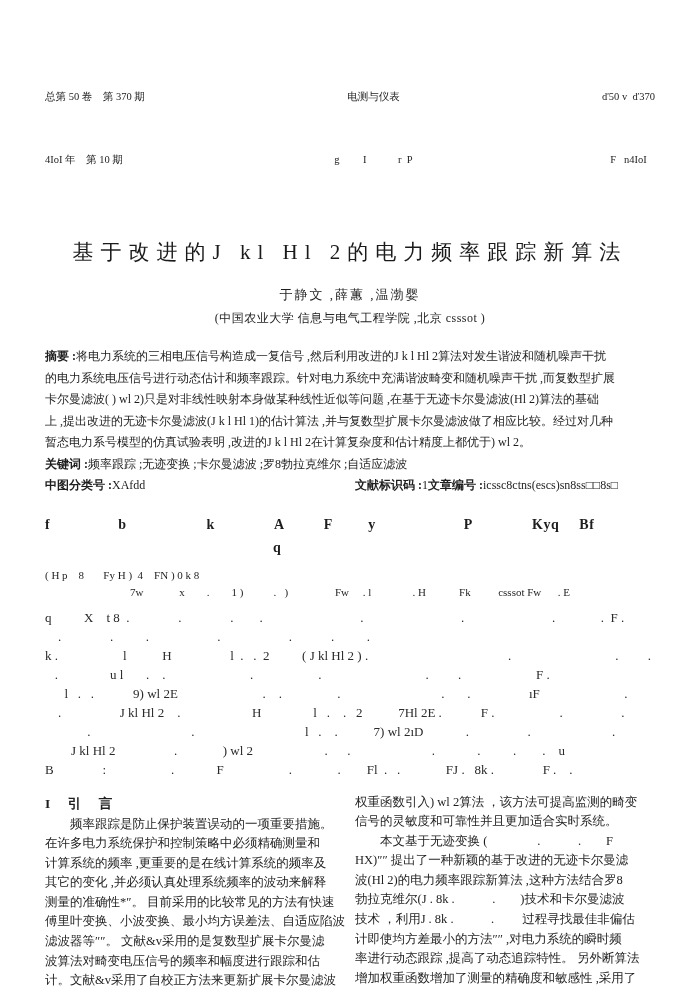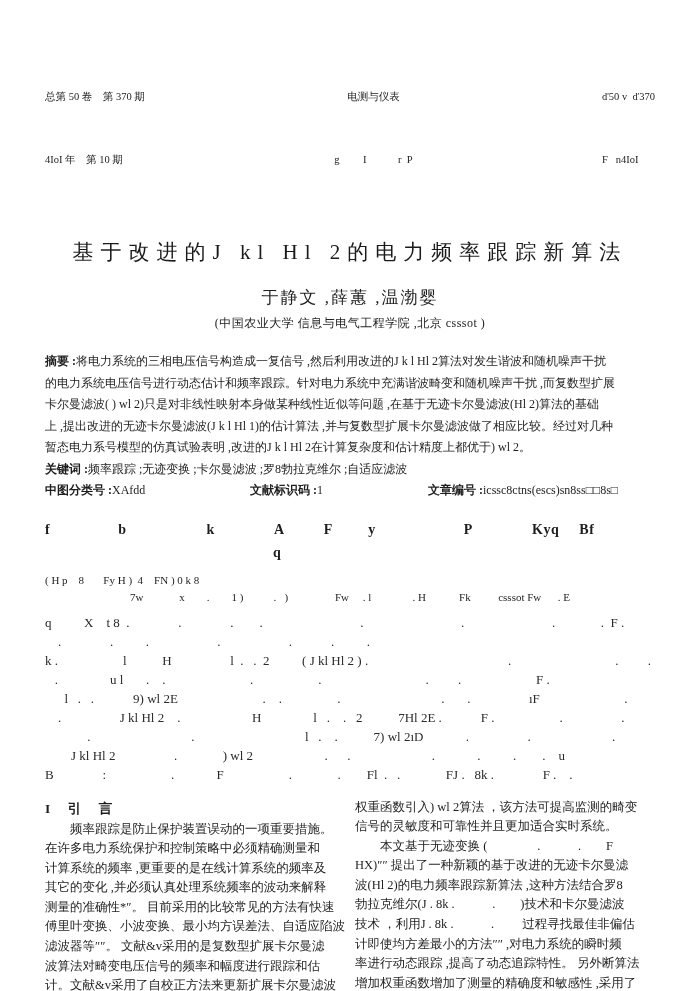--- a/index.html
+++ b/index.html
@@ -6,32 +6,32 @@
   body{
     width:700px;height:991px;background:#ffffff;color:#1e1e1e;
     font-family:"Liberation Serif","DejaVu Serif",serif;
     overflow:hidden;
   }
   .page{padding:44px 45px 0 45px;width:610px;}
   
   .jheader{display:flex;justify-content:space-between;font-size:10.5px;line-height:21px;color:#222;}
   .jheader .col{white-space:pre;}
   .jheader .c{text-align:center;}
-  .jheader .r{text-align:left;}
+  .jheader .r{text-align:center;}
   
   .title{margin-top:26px;text-align:center;font-size:21px;letter-spacing:7px;color:#1a1a1a;}
-  .authors{margin-top:20px;text-align:center;font-size:17px;letter-spacing:2px;}
+  .authors{margin-top:20px;text-align:center;font-size:13px;letter-spacing:2px;}
   .affil{margin-top:6px;text-align:center;font-size:12px;letter-spacing:0.5px;color:#222;}
   
   .abs{margin-top:19px;font-size:12px;line-height:21.5px;}
   .abs .ln{white-space:pre;overflow:hidden;}
   .abs b{font-weight:bold;}
   .metarow{display:flex;font-size:12px;line-height:21.5px;}
   .metarow .m1{flex:0 0 205px;}
-  .metarow .m2{flex:0 0 178px;}
+  .metarow .m2{flex:0 0 178px;text-align:right;}
   .metarow .m3{flex:1 1 auto;white-space:nowrap;overflow:hidden;}
   
   .etitle{margin-top:20px;font-size:14px;font-weight:bold;white-space:pre;letter-spacing:0.5px;}
   .etitle2{margin-top:7px;font-size:14px;font-weight:bold;padding-left:228px;}
   .eauth{margin-top:13px;text-align:left;font-size:11px;white-space:pre;}
   .eaffil{margin-top:5px;text-align:center;font-size:11px;white-space:pre;}
   .eabs{margin-top:10px;font-size:13px;line-height:19px;color:#2a2a2a;}
   .eabs .ln{white-space:pre;overflow:hidden;}
   .eabs .kw{font-weight:normal;}
   

